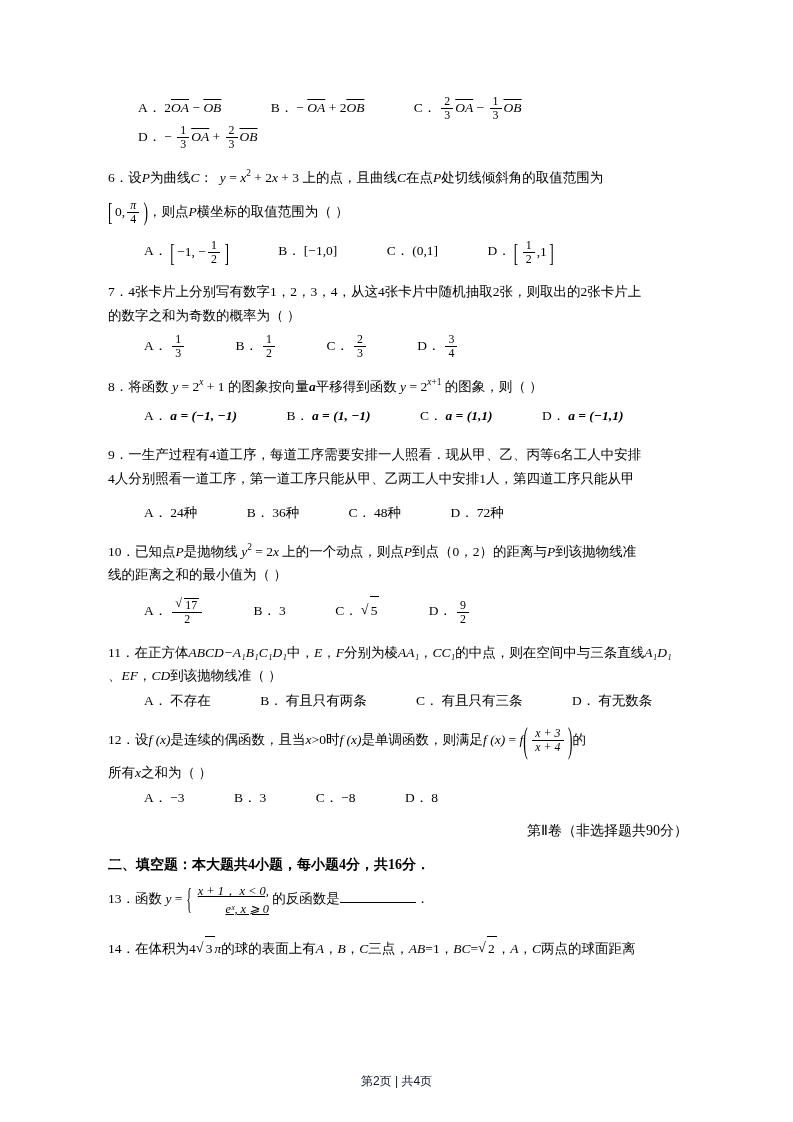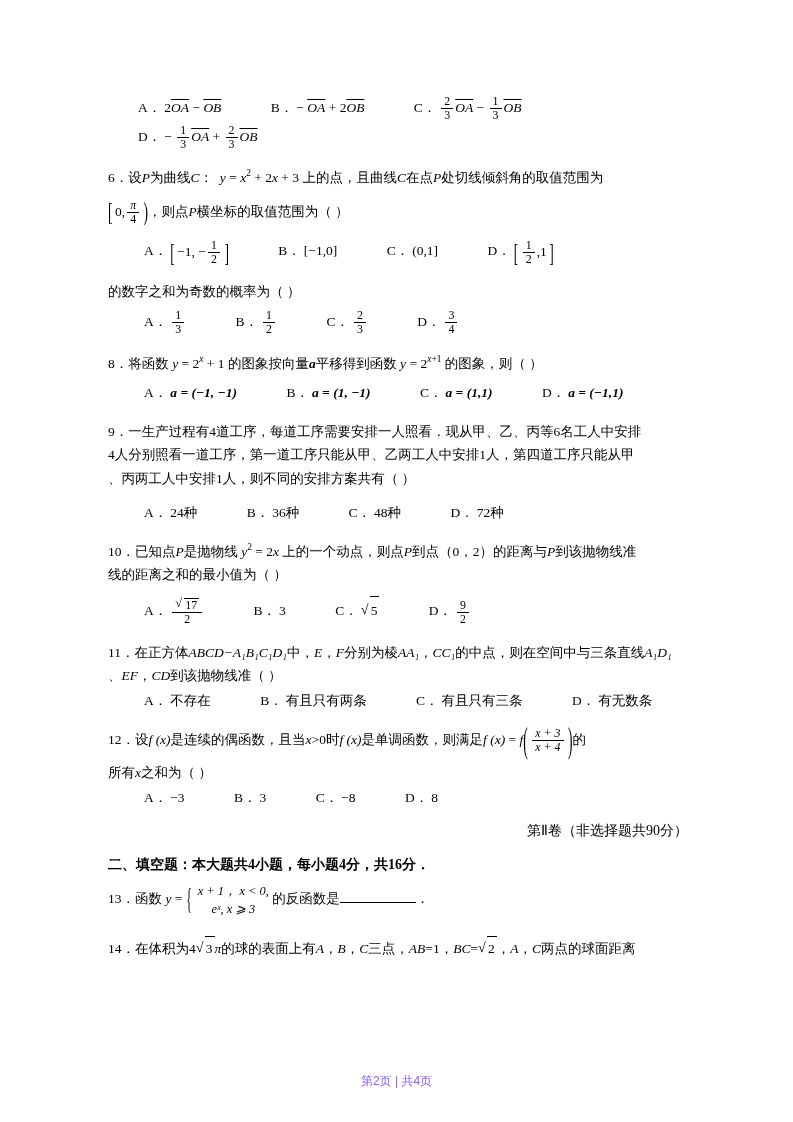--- a/index.html
+++ b/index.html
@@ -120,21 +120,22 @@
     margin-bottom: 8px;
   }
   
   .cases {
     display: inline-block;
     vertical-align: middle;
     position: relative;
     padding-left: 12px;
     font-size: 0.92em;
     line-height: 1.45;
-    text-align: center;
+    text-align: right;
+    text-decoration: underline;
   }
   .cases::before {
     content: "{";
     position: absolute;
     left: 0;
     top: 50%;
     transform: translateY(-50%) scaleY(2.3) scaleX(0.9);
     font-size: 1.05em;
   }
   .cases .row { display: block; white-space: nowrap; }
@@ -144,21 +145,21 @@
     width: 76px;
     height: 0.95em;
   }
   .footer {
     position: absolute;
     left: 0;
     bottom: 48px;
     width: 793px;
     text-align: center;
     font-size: 12px;
-    color: #8b5cf6;
+    color: #0f172a;
     font-family: "Liberation Sans", sans-serif;
   }
 </style>
 </head>
 <body>
 
 <div class="page">
   <div class="content">
 
     <div class="opts" style="margin-left:30px; margin-top:0; margin-bottom:14px;">
@@ -195,20 +196,21 @@
         <span class="opt opt-wide">
           <span class="lbl">C．</span><span>(<span>0,1</span>]</span>
         </span>
         <span class="opt">
           <span class="lbl">D．</span><span class="bigbr br-sq"><span class="frac"><span class="num">1</span><span class="den">2</span></span><span>,1</span></span>
         </span>
       </div>
     </div>
 
     <div class="q" style="margin-top:14px;">
+      <span class="q-line"><span>7．</span><span>4张卡片上分别写有数字1，2，3，4，从这4张卡片中随机抽取2张，则取出的2张卡片上</span></span>
       <span class="q-line"><span>的数字之和为奇数的概率为（      ）</span></span>
       <div class="opts">
         <span class="opt opt-wide"><span class="lbl">A．</span><span class="frac"><span class="num">1</span><span class="den">3</span></span></span>
         <span class="opt opt-wide"><span class="lbl">B．</span><span class="frac"><span class="num">1</span><span class="den">2</span></span></span>
         <span class="opt opt-wide"><span class="lbl">C．</span><span class="frac"><span class="num">2</span><span class="den">3</span></span></span>
         <span class="opt"><span class="lbl">D．</span><span class="frac"><span class="num">3</span><span class="den">4</span></span></span>
       </div>
     </div>
 
     <div class="q" style="margin-top:14px;">
@@ -223,21 +225,20 @@
         <span class="opt opt-wide"><span class="lbl">A．</span><span class="ital bold">a = (−1, −1)</span></span>
         <span class="opt opt-wide"><span class="lbl">B．</span><span class="ital bold">a = (1, −1)</span></span>
         <span class="opt opt-wide"><span class="lbl">C．</span><span class="ital bold">a = (1,1)</span></span>
         <span class="opt"><span class="lbl">D．</span><span class="ital bold">a = (−1,1)</span></span>
       </div>
     </div>
 
     <div class="q" style="margin-top:14px;">
       <span class="q-line"><span>9．</span><span>一生产过程有4道工序，每道工序需要安排一人照看．现从甲、乙、丙等6名工人中安排</span></span>
       <span class="q-line"><span>4人分别照看一道工序，第一道工序只能从甲、乙两工人中安排1人，第四道工序只能从甲</span></span>
-      <span class="q-line"><span>、丙两工人中安排1人，则不同的安排方案共有（      ）</span></span>
       <div class="opts" style="margin-top:11px; line-height:1.7;">
         <span class="opt opt-wide"><span class="lbl">A．</span><span>24种</span></span>
         <span class="opt opt-wide"><span class="lbl">B．</span><span>36种</span></span>
         <span class="opt opt-wide"><span class="lbl">C．</span><span>48种</span></span>
         <span class="opt"><span class="lbl">D．</span><span>72种</span></span>
       </div>
     </div>
 
     <div class="q" style="margin-top:14px;">
       <span class="q-line">
@@ -285,21 +286,21 @@
     </div>
 
     <div class="section-title">第Ⅱ卷（非选择题共90分）</div>
     <div class="fill-head">二、填空题：本大题共4小题，每小题4分，共16分．</div>
 
     <div class="q" style="margin-top:6px;">
       <span class="q-line">
         <span>13．</span><span>函数</span> <span class="ital">y</span> <span>=</span>
         <span class="cases">
           <span class="row ital">x + 1，  x &lt; 0,</span>
-          <span class="row ital">eˣ,       x ⩾ 3</span>
+          <span class="row ital">eˣ,       x ⩾ 0</span>
         </span>
         <span>的反函数是</span><span class="blank"></span><span>．</span>
       </span>
     </div>
 
     <div class="q" style="margin-top:18px;">
       <span class="q-line">
         <span>14．</span><span>在体积为</span><span>4</span><span class="sqrt"><span>3</span></span><span class="ital">π</span><span>的球的表面上有</span><span class="ital">A</span><span>，</span><span class="ital">B</span><span>，</span><span class="ital">C</span><span>三点，</span><span class="ital">AB</span><span>=1，</span><span class="ital">BC</span><span>=</span><span class="sqrt"><span>2</span></span><span>，</span><span class="ital">A</span><span>，</span><span class="ital">C</span><span>两点的球面距离</span>
       </span>
     </div>

